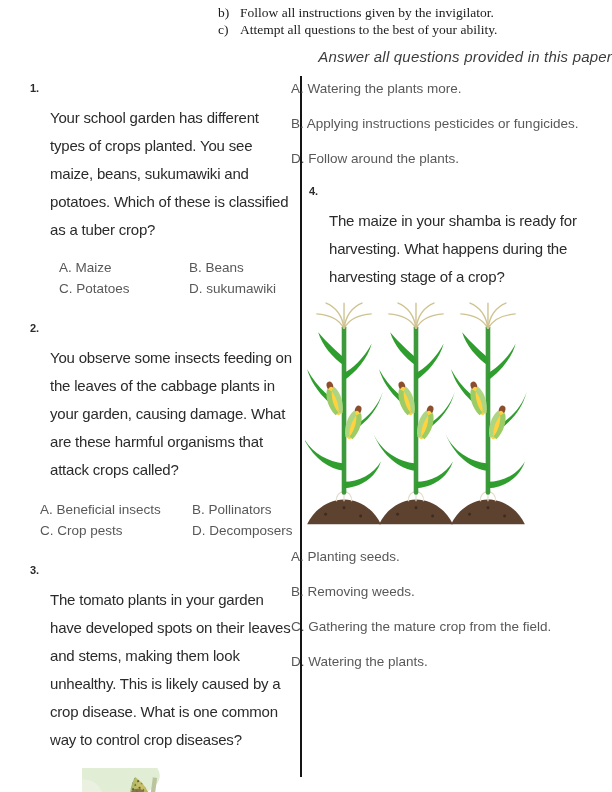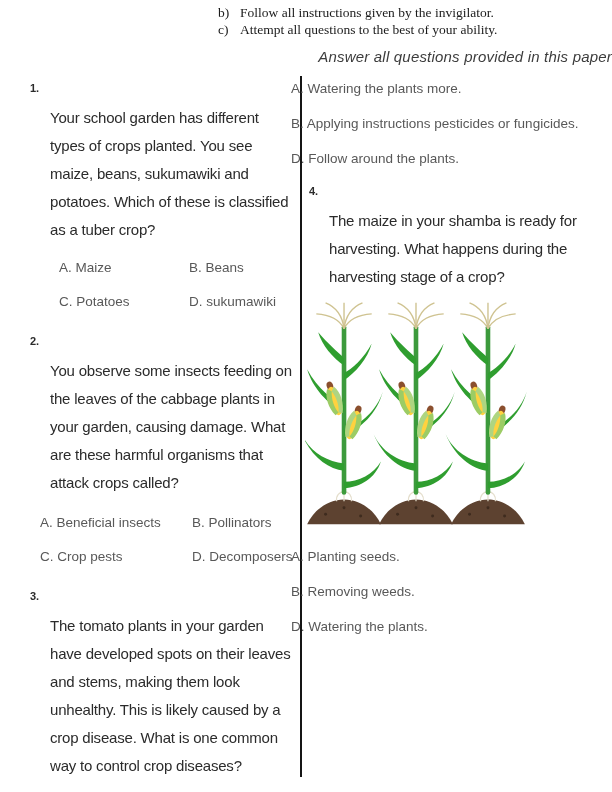--- a/index.html
+++ b/index.html
@@ -64,21 +64,20 @@
     font-weight: normal;
     color: #2b2b2b;
     line-height: 28px;
     letter-spacing: -0.2px;
     margin-top: 26px;
   }
   
   .opt-grid {
     display: grid;
     grid-template-columns: 130px auto;
-    row-gap: 13px;
     font-size: 13.5px;
     color: #585858;
     line-height: 21px;
   }
   .opt-grid.pad { padding-left: 29px; margin-top: 13px; }
   .opt-grid.q2 { grid-template-columns: 152px auto; padding-left: 10px; margin-top: 15px; }
   .opt-list { font-size: 13.5px; color: #585858; }
   .opt-list .opt { line-height: 26px; margin-bottom: 9px; max-width: 296px; }
   
   .leaf-img  { margin: 14px 0 0 52px; display: block; }
@@ -234,17 +233,18 @@
         </g>
       </defs>
       <use href="#mz" x="0"></use>
       <use href="#mz" x="78"></use>
       <use href="#mz" x="156"></use>
     </svg>
 
     <div class="opt-list spacer-q4opts">
       <div class="opt">A. Planting seeds.</div>
       <div class="opt">B. Removing weeds.</div>
+      <div class="opt">C. Gathering the mature crop from the field.</div>
       <div class="opt">D. Watering the plants.</div>
     </div>
   </div>
 
 </div>
 
 </body></html>

